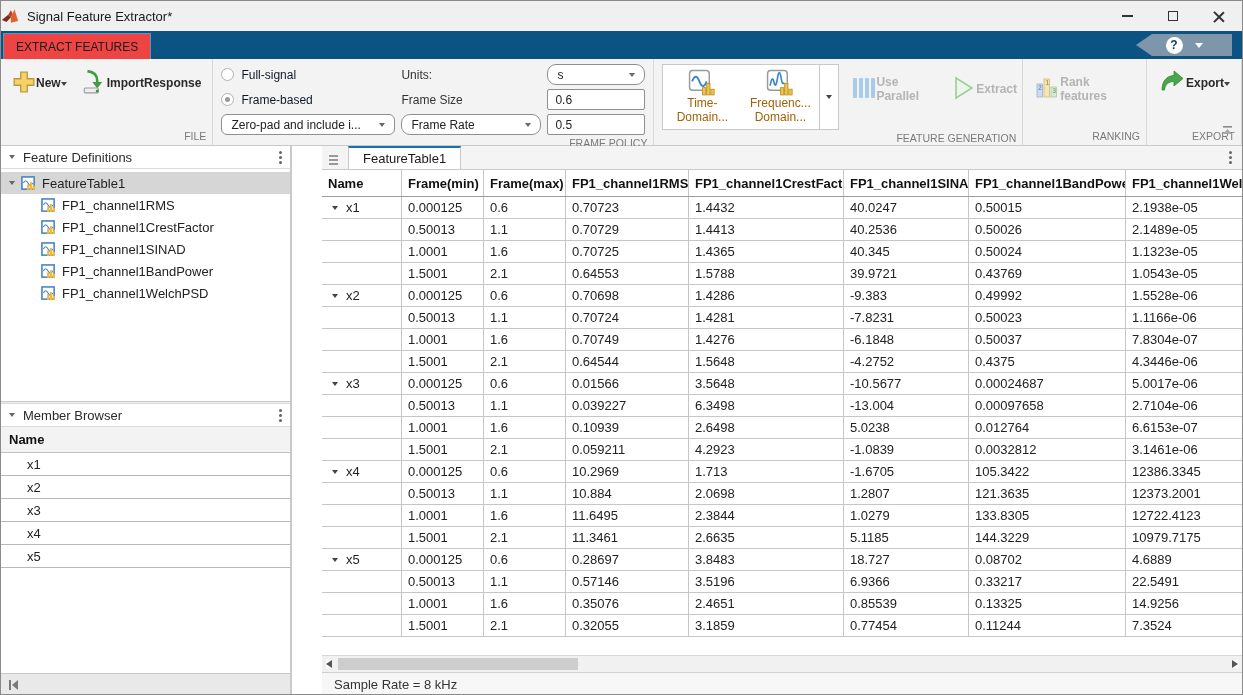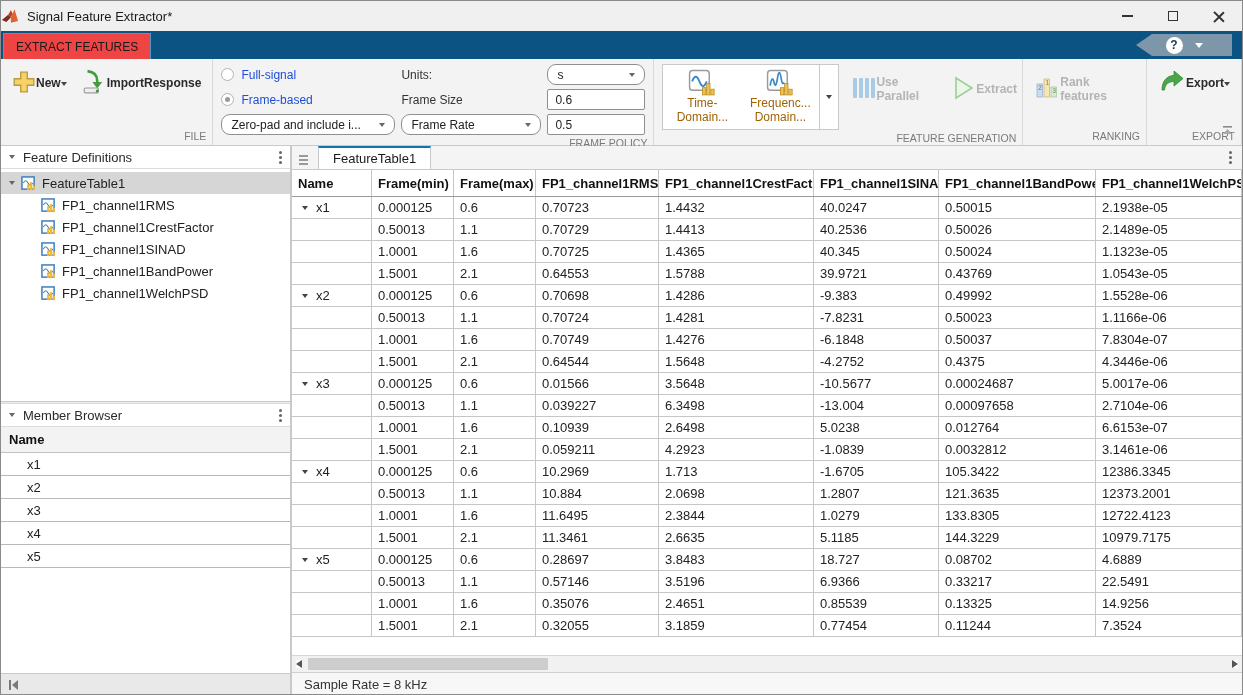--- a/index.html
+++ b/index.html
@@ -36,36 +36,36 @@
   .tri-down { width:0; height:0; border-left:4px solid transparent; border-right:4px solid transparent; border-top:5px solid #444; display:inline-block; }
   .tri-down.sm { border-left-width:3.5px; border-right-width:3.5px; border-top-width:4.5px; }
   .tri-down.white { border-top-color:#fff; }
   .tri-down.gray { border-top-color:#666; }
   .mt2 { margin-top:2px; }
 
   
   .fp { display:flex; gap:6px; }
   .fp-col { display:flex; flex-direction:column; gap:4px; }
   .fp-row { height:21px; display:flex; align-items:center; font-size:12px; color:#333; white-space:nowrap; }
-  .fp-row.dis { color:#1d4ed8; }
+  .fp-row.dis { color:#0f172a; }
   .radio { width:13px; height:13px; border:1px solid #b3b3b3; border-radius:50%; margin-right:7px; background:#fff; position:relative; flex:none; }
   .radio.sel::after { content:""; position:absolute; inset:3px; background:#9a9a9a; border-radius:50%; }
   .dd { border:1px solid #8f8f8f; border-radius:9px; background:#fff; height:21px; display:flex; align-items:center; padding:0 9px; font-size:12px; color:#222; justify-content:space-between; white-space:nowrap; }
   .tinput { border:1px solid #8f8f8f; background:#fff; height:21px; display:flex; align-items:center; padding:0 7px; font-size:12px; color:#222; border-radius:2px; }
-  .w172 { width:174px; } .w138 { width:140px; } .w96 { width:98px; }
+  .w172 { width:174px;border-radius:6px; } .w138 { width:140px; } .w96 { width:98px; }
 
   
   .gallery { display:flex; border:1px solid #c9c9c9; background:#fff; height:66px; }
   .gal-btn { width:78px; display:flex; flex-direction:column; align-items:center; justify-content:center; font-size:12px; color:#a16207; line-height:1.15; text-align:center; }
   .gal-arrow { width:19px; border-left:1px solid #c9c9c9; display:flex; align-items:center; justify-content:center; background:#fff; }
 
   .ribbon-collapse { position:absolute; right:8px; bottom:5px; }
 
   
-  .main { display:flex; height:550px; }
+  .main { display:flex; height:550px;gap:30px; }
 
   
   .left { width:291px; display:flex; flex-direction:column; border-right:2px solid #c9c9c9; background:#fff; }
   .panel-header { height:23px; flex:none; display:flex; align-items:center; padding:0 8px; gap:8px; border-bottom:1px solid #dcdcdc; font-size:13px; color:#2a2a2a; }
   .panel-header .kebab { margin-left:auto; }
   .kebab { width:3px; height:3px; background:#666; border-radius:50%; box-shadow:0 5px 0 #666, 0 10px 0 #666; margin-bottom:10px; }
   .fd-tree { height:232px; flex:none; padding-top:3px; }
   .tree-row { height:22px; display:flex; align-items:center; font-size:13px; color:#222; gap:6px; }
   .tree-row.root { padding-left:8px; }
   .tree-row.root.selected { background:#d6d6d6; }

